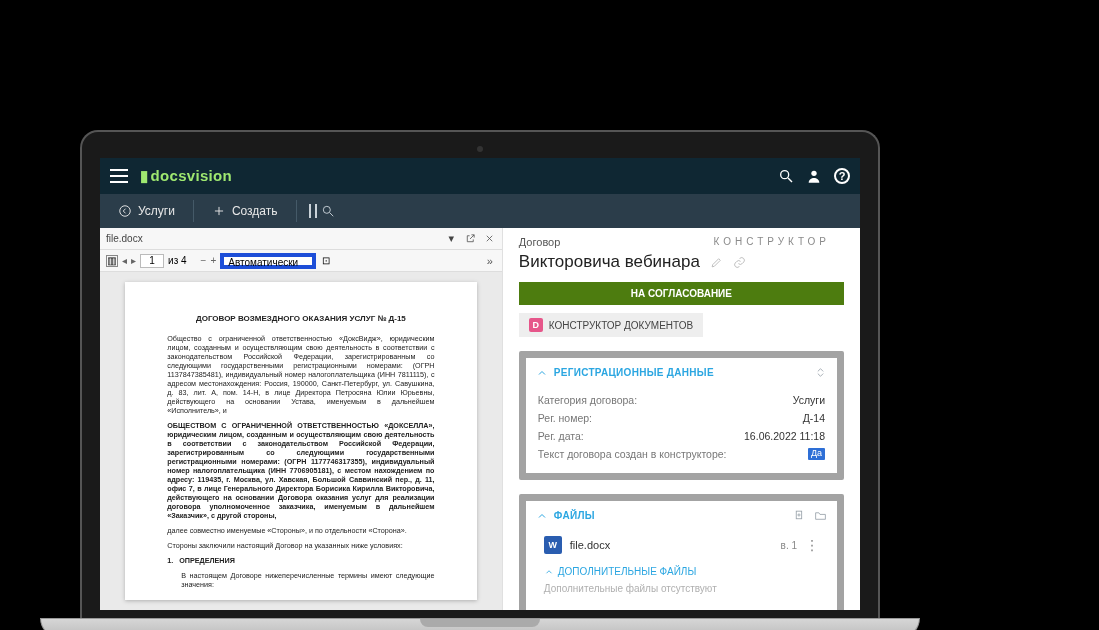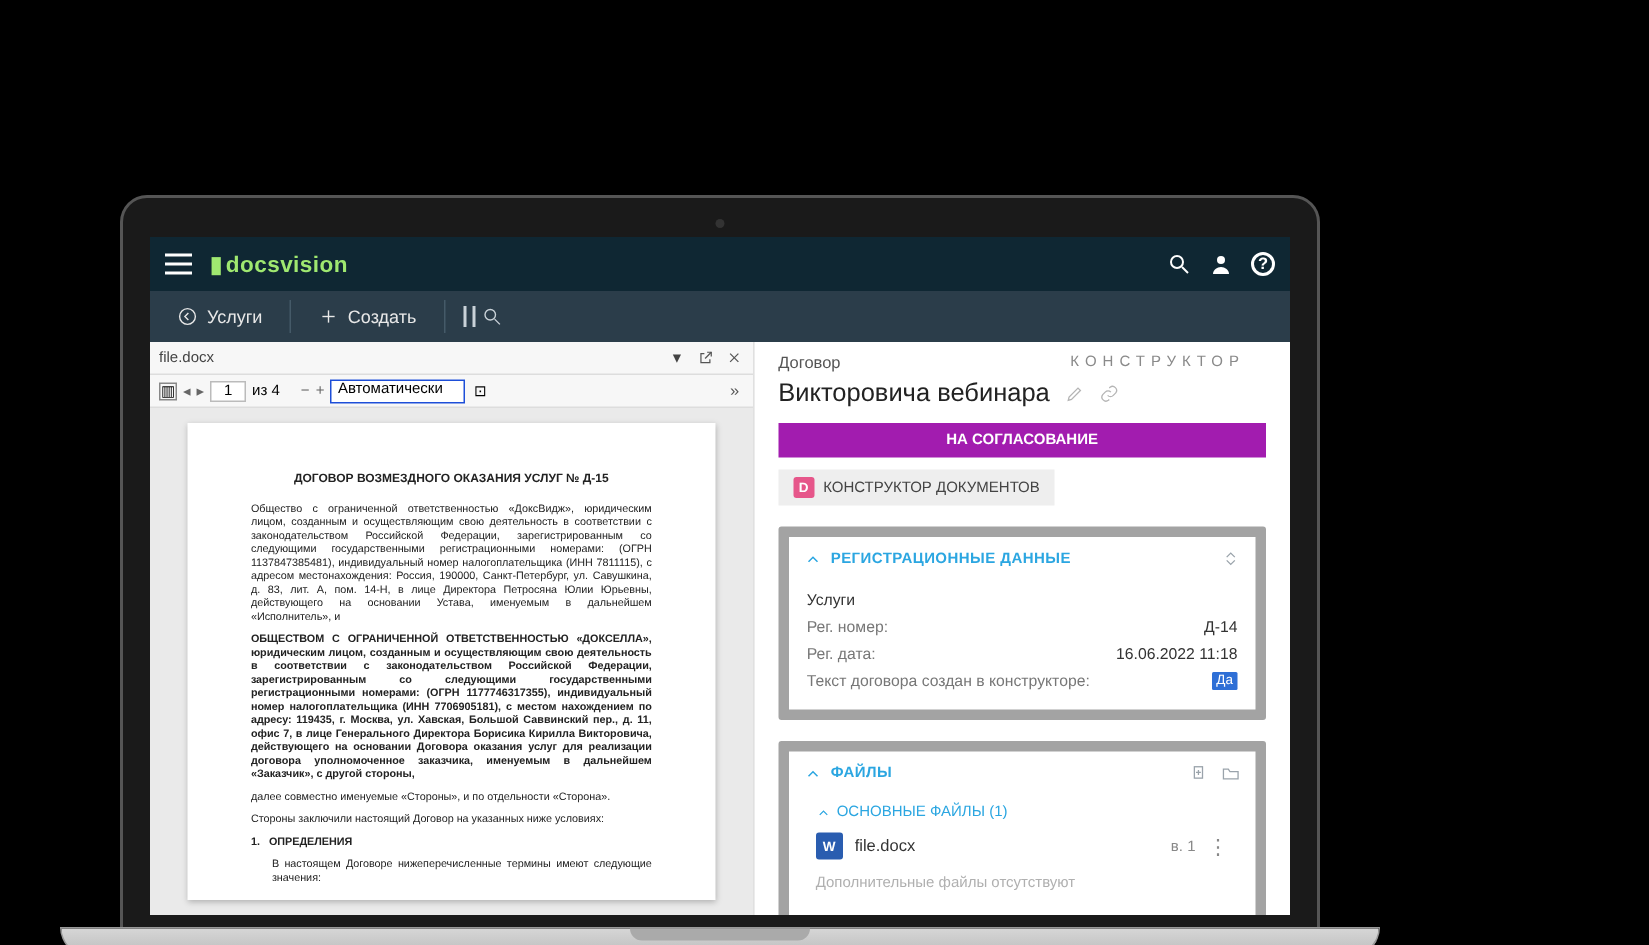--- a/index.html
+++ b/index.html
@@ -41,41 +41,41 @@
 .dvh { background:#f7f7f7; height:22px; display:flex; align-items:center; padding: 0 6px; border-bottom:1px solid #ddd; font-size:10px; color:#444; }
 .dvh-name { flex:1; white-space:nowrap; overflow:hidden; text-overflow:ellipsis; }
 .dvh-ic { width:13px; height:13px; margin-left:6px; cursor:pointer; display:inline-flex; align-items:center; justify-content:center; font-size:11px; }
 .dvh-ic svg{width:11px;height:11px;stroke:#555;fill:none;stroke-width:1.8;}
 
 
 .dpn { background:#f7f7f7; height:22px; display:flex; align-items:center; padding:0 6px; gap:4px; border-bottom:1px solid #ddd; font-size:10px; }
 .dpn .sq{width:12px;height:12px;border:1px solid #888;cursor:pointer;display:inline-flex;align-items:center;justify-content:center;}
 .dpn .arrow{cursor:pointer;color:#666;}
 .dpn .pageinp{width:24px;height:14px;border:1px solid #bbb;text-align:center;font-size:10px;}
-.dpn .zoomsel{height:16px;border:1px solid #1d4ed8;background:#fff;font-size:10px;padding:0 14px 0 4px;cursor:pointer;}
+.dpn .zoomsel{height:16px;border:4px solid #1d4ed8;background:#fff;font-size:10px;padding:0 14px 0 4px;cursor:pointer;}
 .dpn .spacer{flex:1;}
 .dpn .chev{cursor:pointer;font-size:11px;color:#555;padding:0 3px;}
 
 
 .docwrap{flex:1;overflow:auto;padding:10px 10px;display:flex;justify-content:center;background:#eaeaea;}
 .page{width:92%;background:#fff;box-shadow:0 1px 4px rgba(0,0,0,.25);padding:32px 42px;font-family:'Times New Roman',serif;color:#222;font-size:7.2px;line-height:1.25;}
 .page h4{text-align:center;font-size:8px;font-weight:bold;margin-bottom:10px;}
 .page p{margin-bottom:6px;text-align:justify;}
 .page .bold{font-weight:bold;}
 .page .section-num { font-weight:bold; margin-top:4px;}
 
 
 .breadcrumb{font-size:11px;color:#555;}
 .title-row{display:flex;align-items:center;gap:10px;margin-top:4px;}
 .title-row h2{font-size:17px;color:#222;font-weight:500;}
 .title-ic{width:13px;height:13px;stroke:#b5b5b5;fill:none;stroke-width:1.6;cursor:pointer;}
 .status-tag{position:absolute;right:30px;top:8px;letter-spacing:4px;font-size:10px;color:#8a8a8a;}
 .right-rel{position:relative;}
 
-.action-btn{background:#a21caf;color:#fff;border:none;padding:6px 10px;font-size:10px;font-weight:600;margin-top:10px;cursor:pointer;text-align:center;}
+.action-btn{background:#4d7c0f;color:#fff;border:none;padding:6px 10px;font-size:10px;font-weight:600;margin-top:10px;cursor:pointer;text-align:center;}
 .constructor-btn{display:flex;align-items:center;gap:6px;background:#eeeeee;padding:5px 10px;margin-top:8px;font-size:10px;color:#444;cursor:pointer;width:max-content;}
 .constructor-btn .dc-ic{width:14px;height:14px;background:#e6568a;border-radius:2px;display:inline-flex;align-items:center;justify-content:center;color:#fff;font-size:9px;font-weight:bold;}
 
 
 .card{border:7px solid #a3a3a3;background:#fff;margin-top:14px;border-radius:2px;}
 .card-hdr{display:flex;align-items:center;padding:8px 10px;font-size:10px;color:#2ba6e1;font-weight:600;text-transform:uppercase;letter-spacing:.3px;cursor:pointer;}
 .card-hdr .expander{width:12px;height:12px;stroke:#2ba6e1;fill:none;stroke-width:2;margin-right:6px;}
 .card-hdr .grow{flex:1;}
 .card-hdr .tool{width:13px;height:13px;stroke:#9aa3ab;fill:none;stroke-width:1.6;margin-left:8px;cursor:pointer;}
 .card-body{padding:4px 12px 10px 12px;}
@@ -223,20 +223,21 @@
                 </svg>
               <span>РЕГИСТРАЦИОННЫЕ ДАННЫЕ</span>
               <span class="grow"></span>
               <svg class="tool" viewBox="0 0 24 24">
                   <polyline points="7 10 12 5 17 10"></polyline>
                   <polyline points="7 14 12 19 17 14"></polyline>
                 </svg>
             </div>
             <div class="card-body">
               <div class="kv">
+                  <span class="k">Категория договора:</span>
                   <span class="v">Услуги</span>
                 </div>
               <div class="kv">
                   <span class="k">Рег. номер:</span>
                   <span class="v">Д-14</span>
                 </div>
               <div class="kv">
                   <span class="k">Рег. дата:</span>
                   <span class="v">16.06.2022 11:18</span>
                 </div>
@@ -257,32 +258,32 @@
               <svg class="tool" viewBox="0 0 24 24">
                   <rect x="6" y="4" width="10" height="14"></rect>
                   <line x1="11" y1="8" x2="11" y2="14"></line>
                   <line x1="8" y1="11" x2="14" y2="11"></line>
                 </svg>
               <svg class="tool" viewBox="0 0 24 24">
                   <path d="M3 7h6l2 3h10v9H3z"></path>
                 </svg>
             </div>
             <div class="card-body" style="padding-top:0">
-              <div class="file-sub">
-                <svg viewBox="0 0 24 24">
-                    <polyline points="6 15 12 9 18 15"></polyline>
-                  </svg>
-                <span>ОСНОВНЫЕ ФАЙЛЫ (1)</span>
-              </div>
               <div class="file-row">
                 <span class="file-ic">W</span>
                 <span class="grow">file.docx</span>
                 <span class="ver">в. 1</span>
                 <span class="menu">⋮</span>
               </div>
+              <div class="file-sub">
+                <svg viewBox="0 0 24 24">
+                    <polyline points="6 15 12 9 18 15"></polyline>
+                  </svg>
+                <span>ДОПОЛНИТЕЛЬНЫЕ ФАЙЛЫ</span>
+              </div>
               <div class="empty-note">Дополнительные файлы отсутствуют</div>
             </div>
           </div>
 
         </div>
       </div>
 
     </div>
   </div>
   <div class="base">

